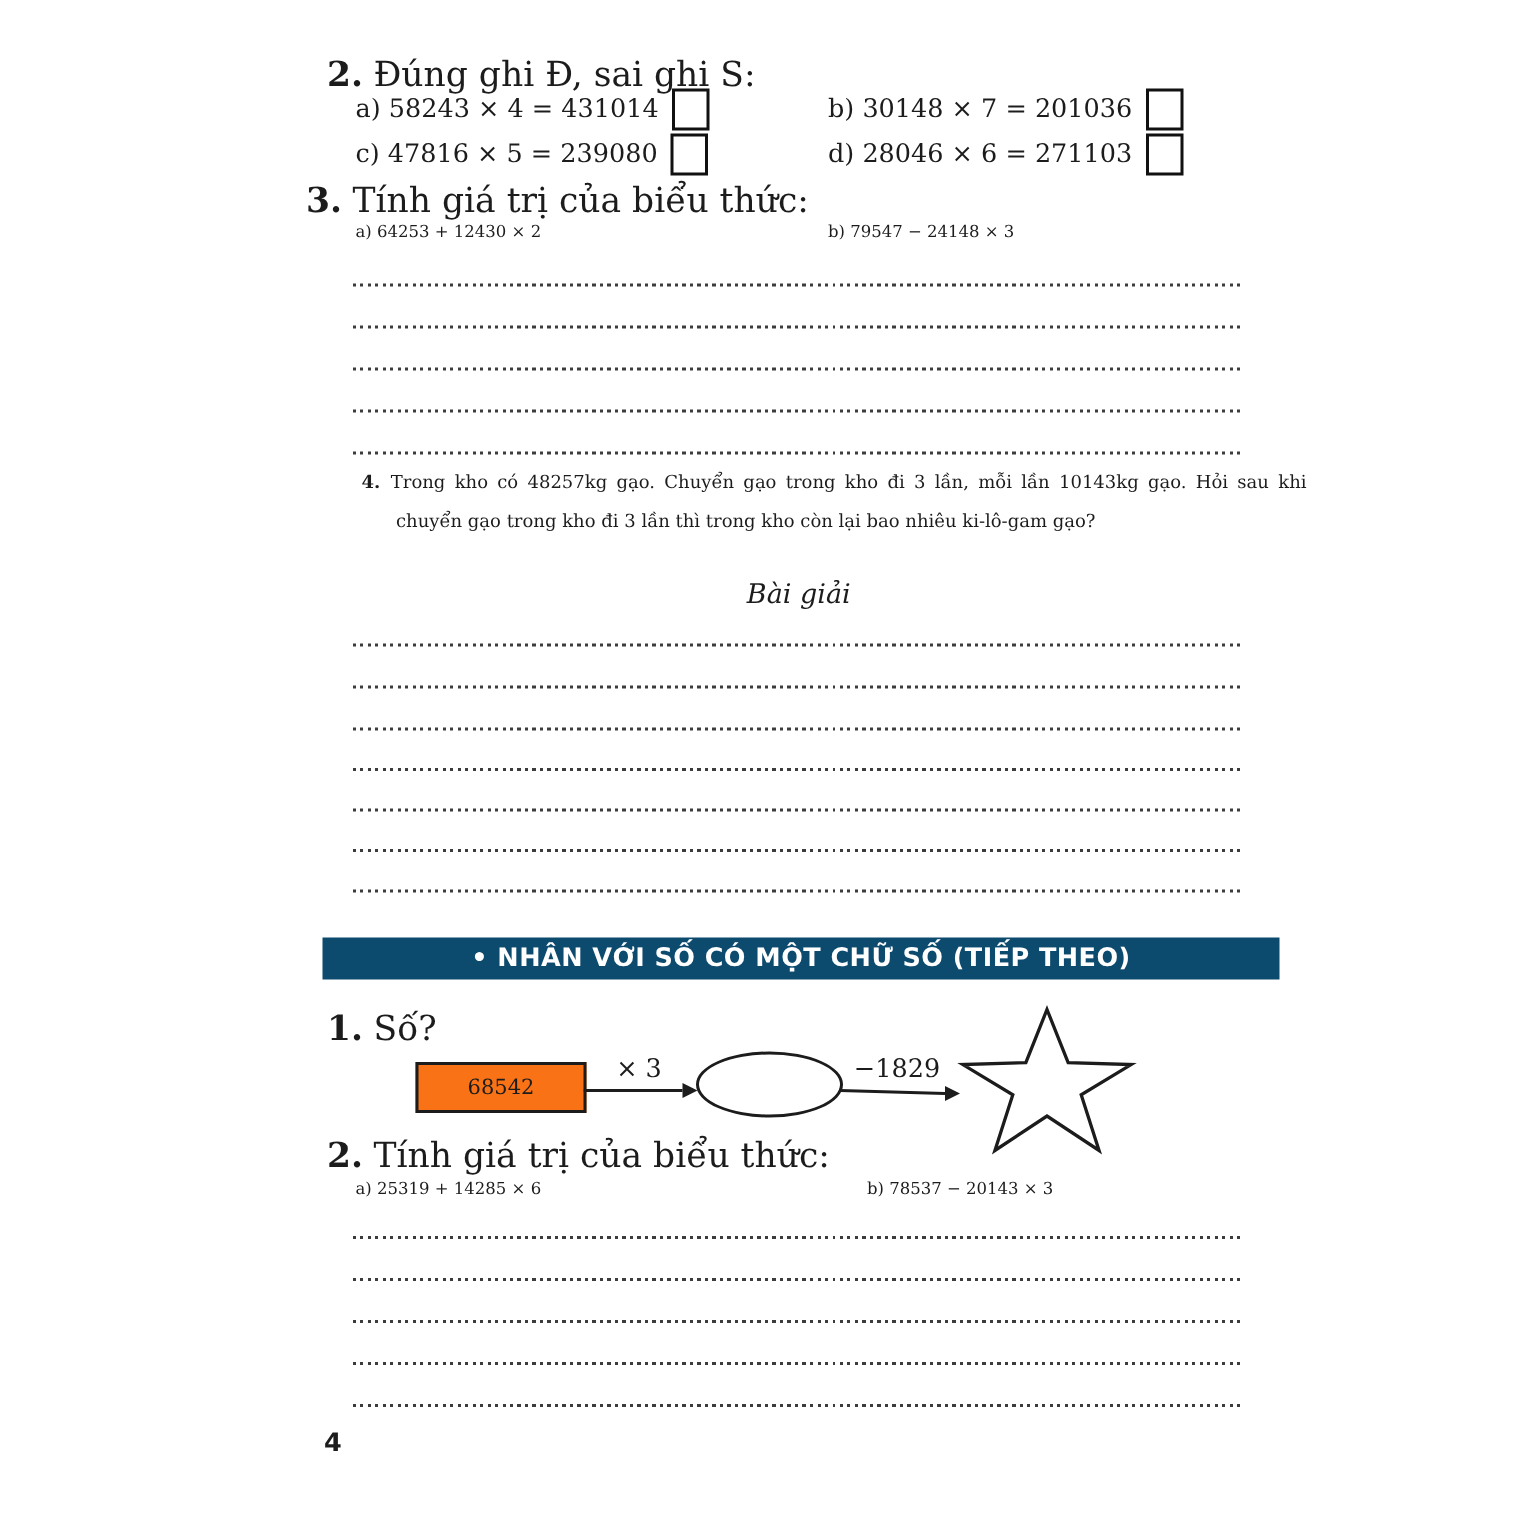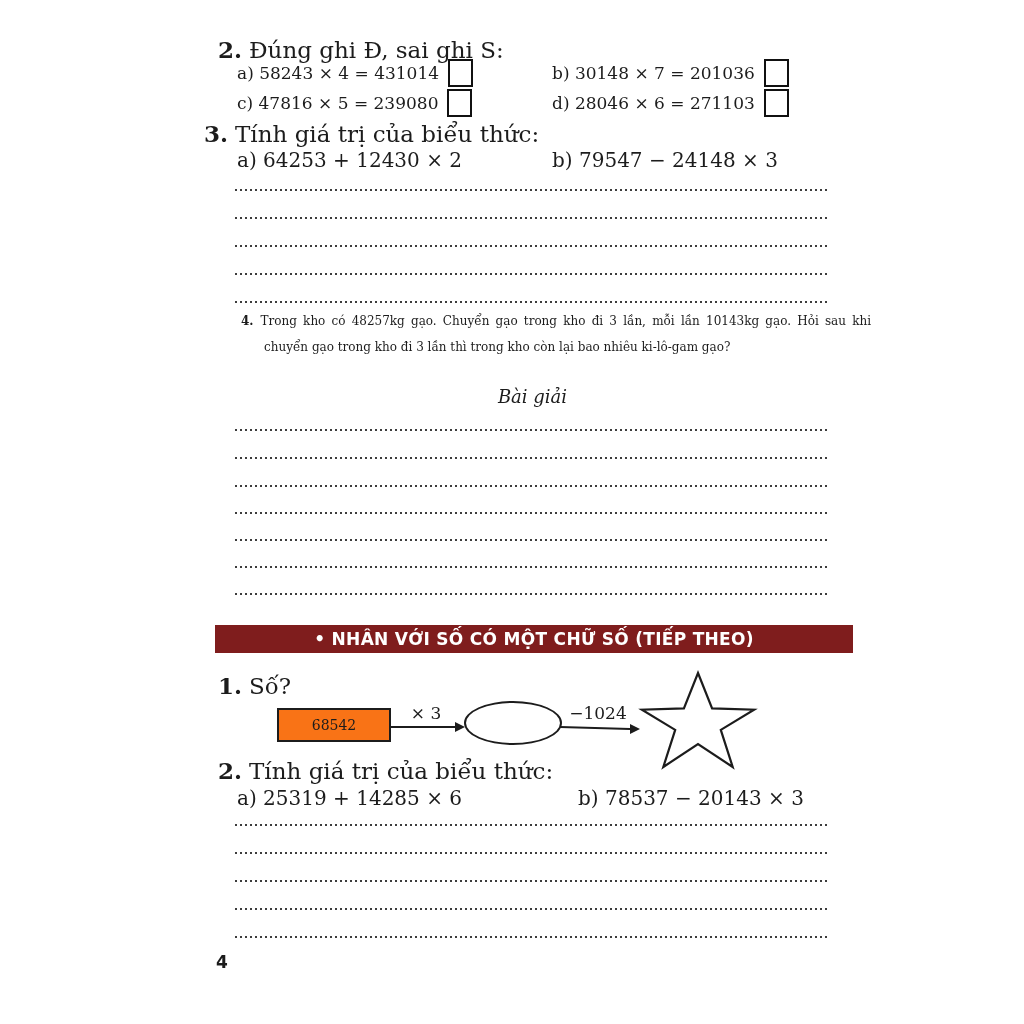--- a/index.html
+++ b/index.html
@@ -15,42 +15,42 @@
   .heading{font-size:23px;white-space:nowrap;text-align:center;}
   .num{font-weight:bold;margin-right:7px;}
   .item{font-size:17px;white-space:nowrap;display:flex;align-items:center;}
   .checkbox{
     display:inline-block;
     width:21px;height:24px;
     border:2px solid #111;
     background:#fff;
     margin-left:9px;
   }
-  .expr{font-size:20px;white-space:nowrap;}
+  .expr{font-size:11px;white-space:nowrap;}
   .dline{
     left:235px;width:595px;height:3px;
     background-image:repeating-linear-gradient(to right,#3c3c3c 0 2px,transparent 2px 5px);
     background-position:0 1px;
     background-size:auto 2px;
     background-repeat:repeat-x;
   }
   .para{
     font-size:12px;line-height:26px;
     text-align:justify;
     width:607px;
     text-indent:-23px;
     padding-left:23px;
   }
   .solution{
     font-size:18px;font-weight:normal;font-style:italic;
     width:595px;text-align:center;
   }
   .banner{
     left:215px;top:625px;width:638px;height:28px;
-    background:#7f1d1d;
+    background:#0c4a6e;
     color:#ffffff;
     font-family:"DejaVu Sans", sans-serif;
     font-weight:bold;font-size:17px;
     display:flex;align-items:center;justify-content:center;
     letter-spacing:.3px;
     white-space:nowrap;
   }
   .flowbox{
     left:277px;top:708px;width:110px;height:30px;
     border:2px solid #1c1c1c;
@@ -127,21 +127,21 @@
 <div class="abs flowbox">68542</div>
 
 <div class="abs oplabel" style="left:398px;top:703px;width:56px">× 3</div>
 <svg class="abs" style="left:389px;top:719px" width="76" height="16" viewBox="0 0 76 16">
   <line x1="0" y1="8" x2="66" y2="8" stroke="#1c1c1c" stroke-width="2"></line>
   <polygon points="66,3 76,8 66,13" fill="#1c1c1c"></polygon>
 </svg>
 
 <div class="abs ellipse"></div>
 
-<div class="abs oplabel" style="left:566px;top:703px;width:64px">−1024</div>
+<div class="abs oplabel" style="left:566px;top:703px;width:64px">−1829</div>
 <svg class="abs" style="left:560px;top:719px" width="80" height="18" viewBox="0 0 80 18">
   <line x1="0" y1="8" x2="70" y2="10" stroke="#1c1c1c" stroke-width="2"></line>
   <polygon points="70,5 80,10 70,15" fill="#1c1c1c"></polygon>
 </svg>
 
 <svg class="abs" style="left:637px;top:670px" width="122" height="102" viewBox="0 0 122 102">
   <polygon points="61,3 75.1,38.4 117.1,39.7 83.8,59.9 95.7,97 61,74 26.3,97 38.2,59.9 4.9,39.7 46.9,38.4" fill="#ffffff" stroke="#1c1c1c" stroke-width="2.2" stroke-linejoin="miter"></polygon>
 </svg>
 
 <div class="abs heading" style="left:218px;top:757px">

